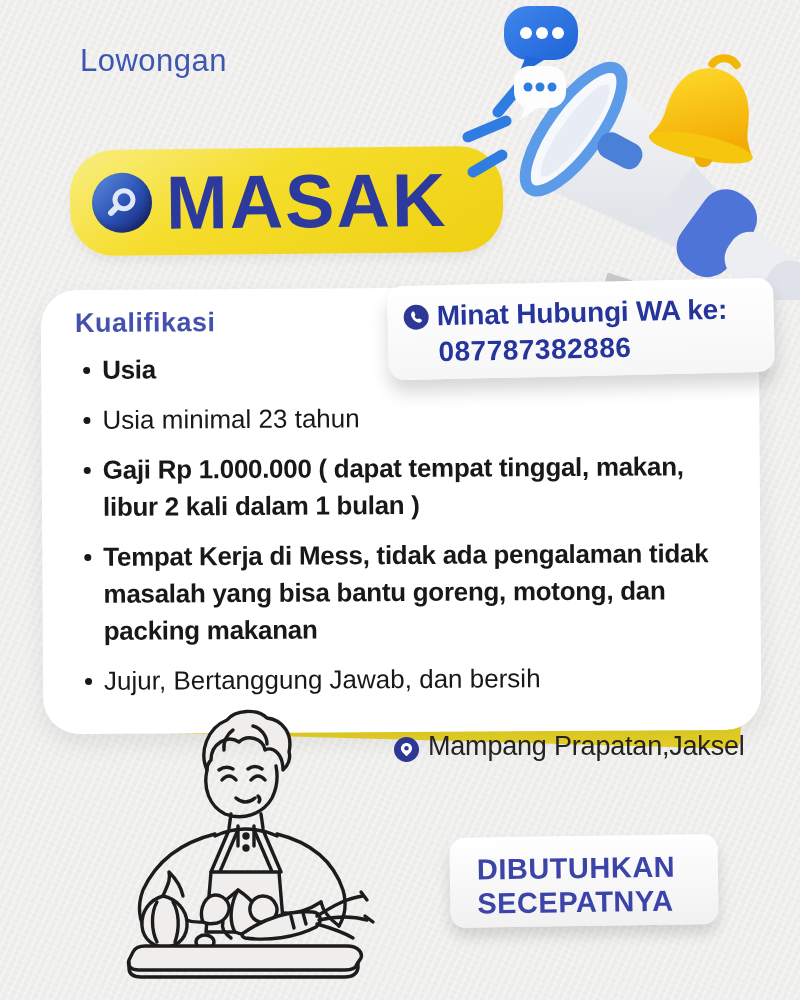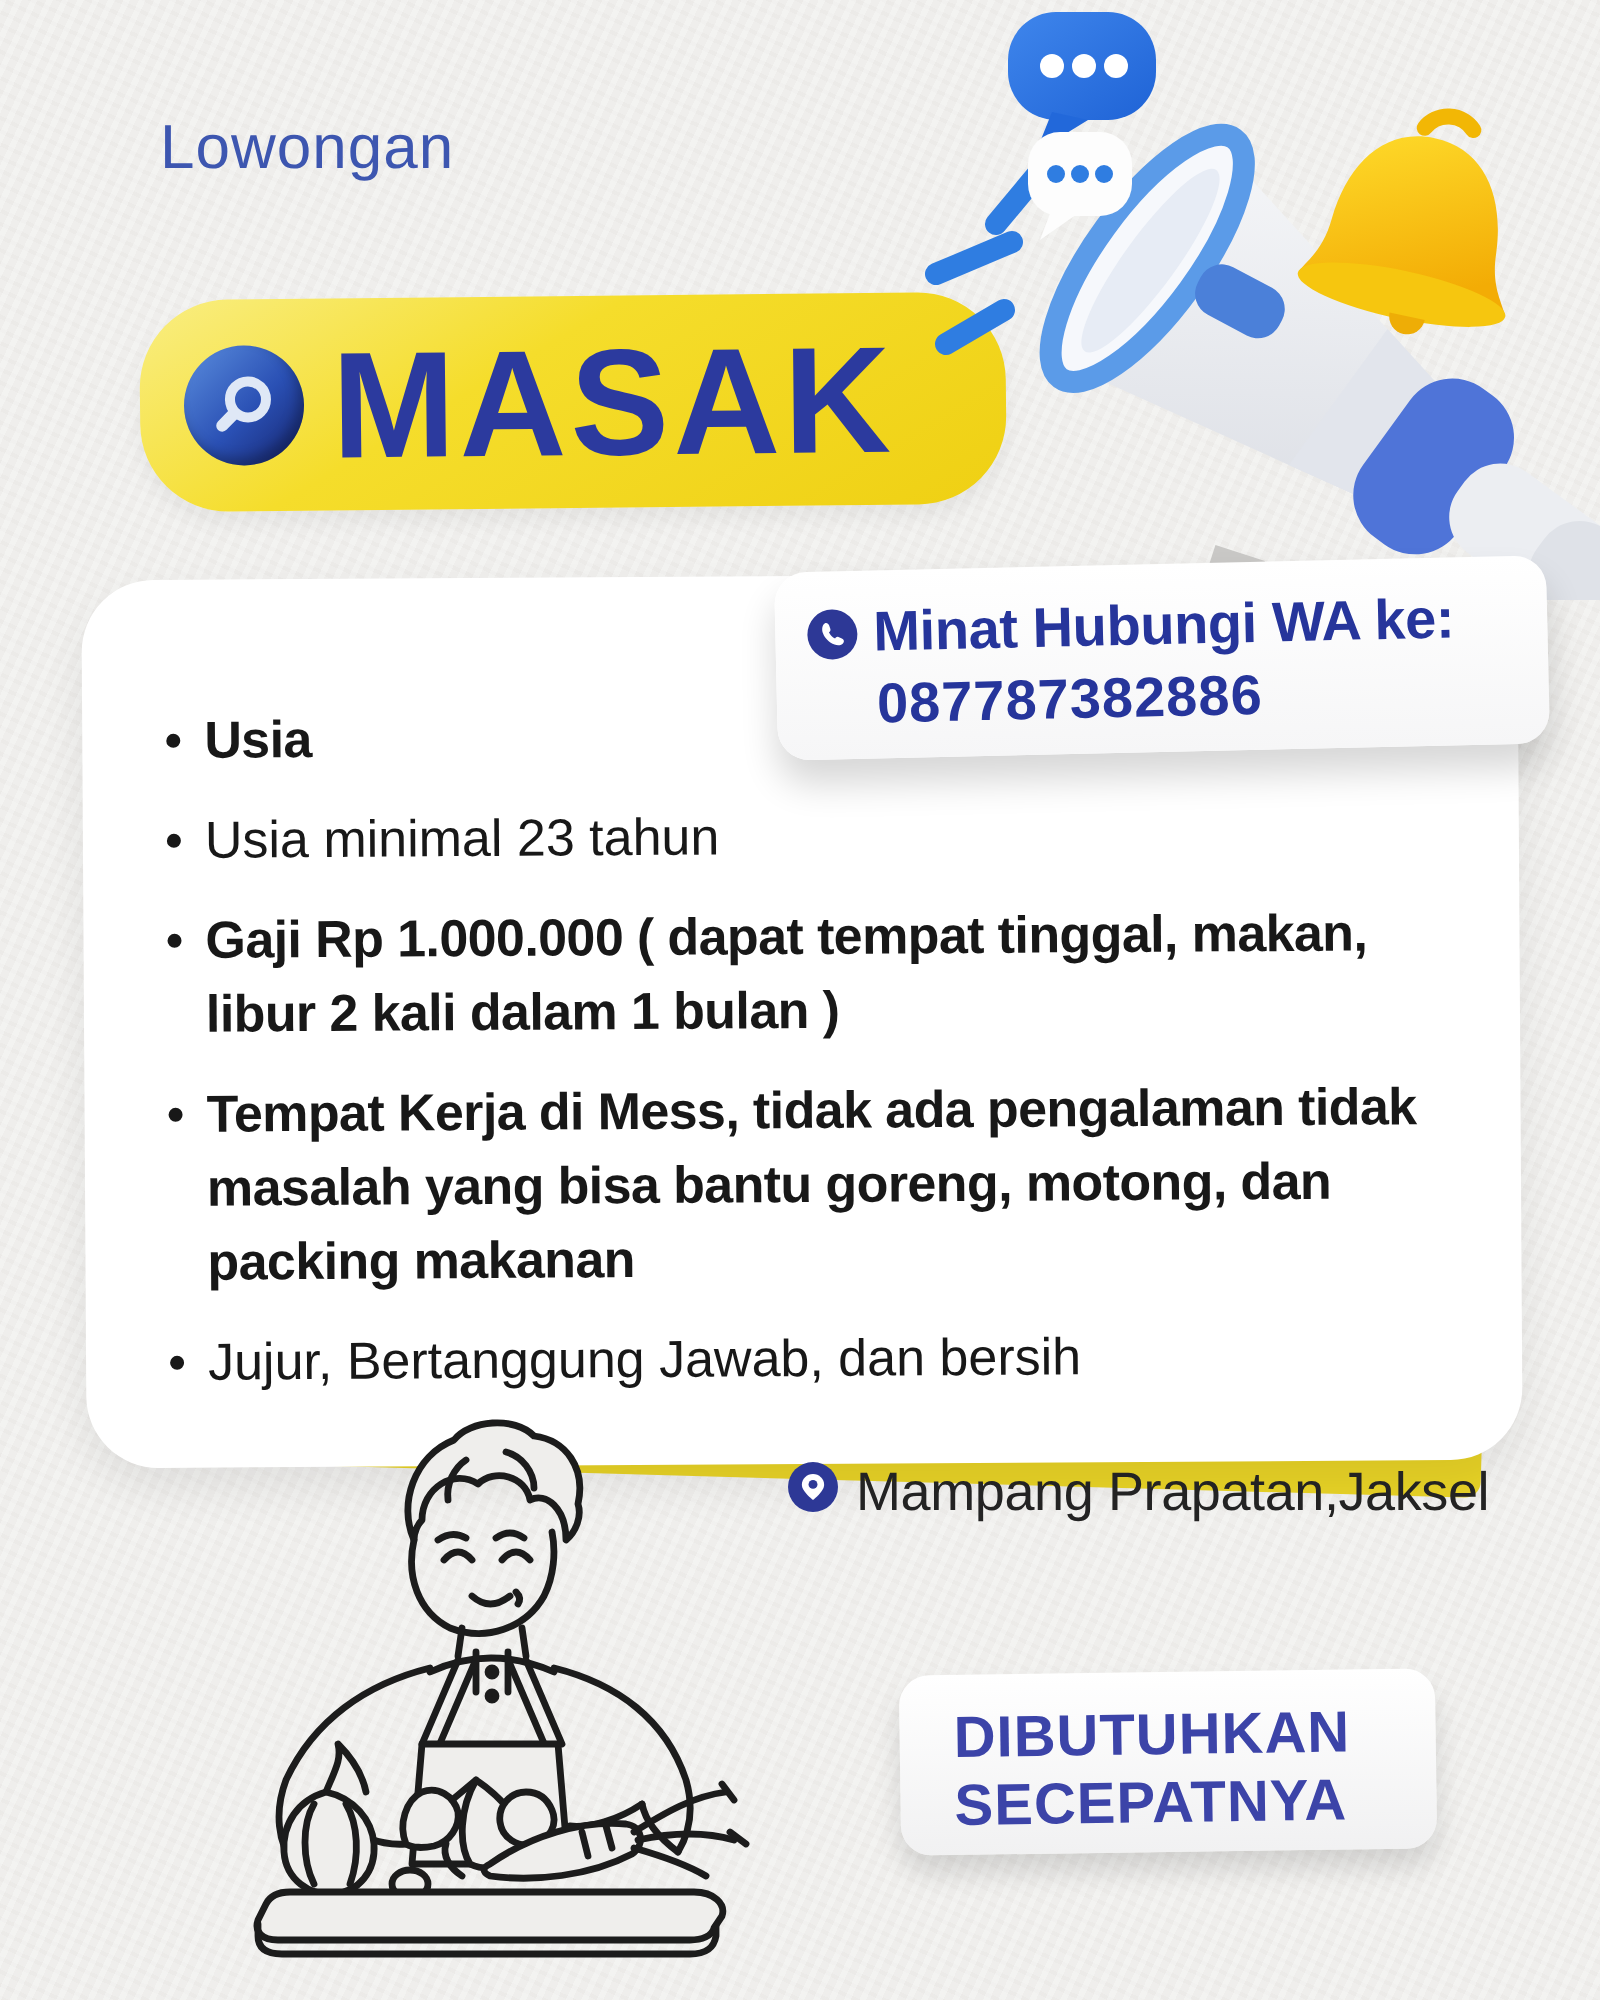--- a/index.html
+++ b/index.html
@@ -12,21 +12,21 @@
   
   body::before{
     content:"";position:absolute;inset:0;pointer-events:none;
     background:
       repeating-linear-gradient(115deg, rgba(255,255,255,.5) 0 3px, rgba(0,0,0,0) 3px 7px),
       repeating-linear-gradient(25deg, rgba(223,222,218,.35) 0 2px, rgba(0,0,0,0) 2px 6px);
     opacity:.5;
   }
 
   
-  .hdr{position:absolute;left:80px;top:58px;line-height:1;text-align:right;}
+  .hdr{position:absolute;left:80px;top:45px;line-height:1;text-align:right;}
   .hdr .l1{font-size:31px;font-weight:500;color:#3d56b0;letter-spacing:.5px;}
   .hdr .l2{font-size:45px;font-weight:600;color:#32378f;margin-top:6px;letter-spacing:.5px;}
 
   .title-pill{
     position:absolute;left:70px;top:148px;width:433px;height:106px;
     border-radius:44px;
     background:linear-gradient(150deg,#f9ee83 0%,#f5dd2b 40%,#efd013 100%);
     transform:rotate(-.6deg);
     display:flex;align-items:center;
     box-shadow:0 6px 10px rgba(0,0,0,.05);
@@ -71,21 +71,21 @@
   }
   .wa-row{display:flex;align-items:center;gap:8px;}
   .wa-num{margin-left:34px;letter-spacing:.5px;}
   .ico-circle{
     width:25px;height:25px;border-radius:50%;background:#2d3896;flex:0 0 auto;
     display:flex;align-items:center;justify-content:center;
   }
 
   
   .contact{position:absolute;left:394px;top:731px;}
-  .c-row{display:flex;align-items:flex-start;gap:9px;margin-bottom:7px;
+  .c-row{display:flex;align-items:flex-end;gap:9px;margin-bottom:7px;
     font-size:27px;color:#232323;font-weight:400;letter-spacing:-.2px;}
   .urgent{
     position:absolute;left:450px;top:836px;width:268px;height:90px;
     background:linear-gradient(180deg,#ffffff 0%,#f1f1f2 100%);
     border-radius:15px;transform:rotate(-.8deg);
     box-shadow:0 9px 14px rgba(0,0,0,.13);
     padding:15px 0 0 27px;box-sizing:border-box;
     color:#3c44a8;font-size:29px;font-weight:600;line-height:34px;letter-spacing:.5px;
   }
 
@@ -161,20 +161,21 @@
     <path d="M 86,104 L 80,120 L 100,106 Z" fill="#fdfdfd"></path>
     <circle cx="88" cy="87" r="4.5" fill="#2f7de1"></circle>
       <circle cx="100" cy="87" r="4.5" fill="#2f7de1"></circle>
       <circle cx="112" cy="87" r="4.5" fill="#2f7de1"></circle>
   </g>
 </svg>
 
 <div class="yellow-strip"></div>
 
 <div class="card">
+  <div class="kual">Kualifikasi</div>
   <div class="q-list">
       <div class="q-item bold">
         <span class="q-dot"></span>
         <span class="q-text">Usia</span>
       </div>
       <div class="q-item">
         <span class="q-dot"></span>
         <span class="q-text">Usia minimal 23 tahun</span>
       </div>
       <div class="q-item bold">

